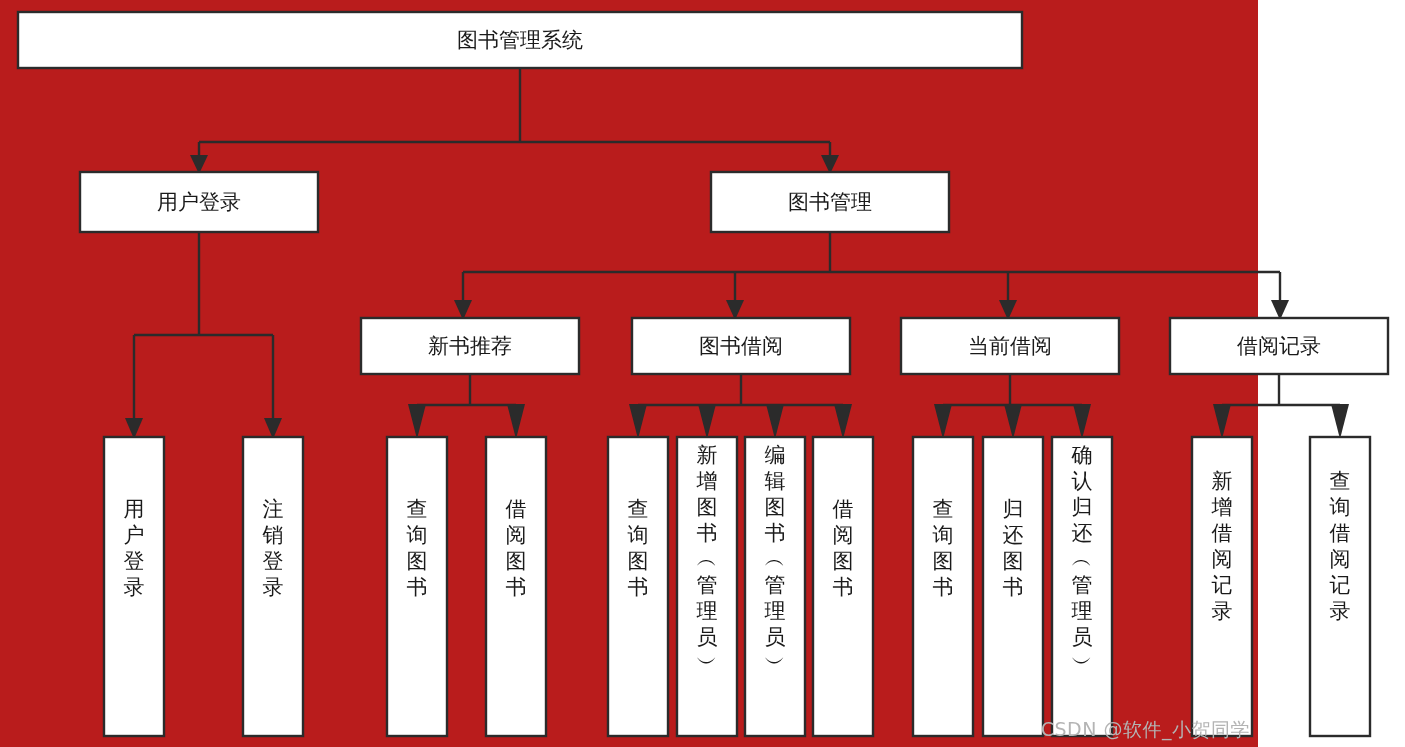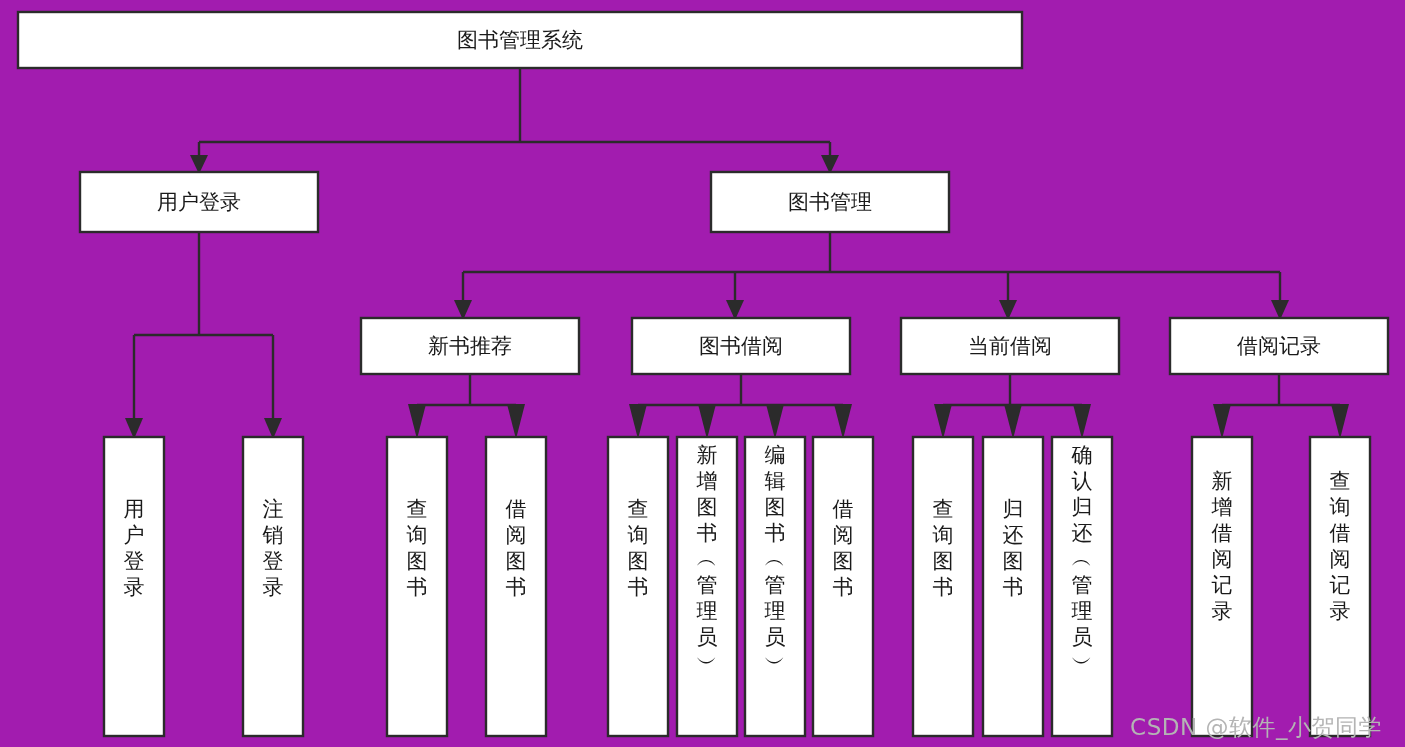--- a/index.html
+++ b/index.html
@@ -9,23 +9,23 @@
     background: #ffffff;
   }
   body {
     width: 1405px;
     height: 747px;
     overflow: hidden;
     font-family: "DejaVu Sans", "Liberation Sans", sans-serif;
   }
   #diagram-root {
     position: relative;
-    width: 1405px;
+    width: 1258px;
     height: 747px;
-    background: #a21caf;
+    background: #b91c1c;
   }
   svg.diagram-svg {
     position: absolute;
     top: 0;
     left: 0;
     width: 1405px;
     height: 747px;
     display: block;
   }
   .node-box {
@@ -51,24 +51,24 @@
     dominant-baseline: middle;
   }
   .node-label-v {
     font-family: "DejaVu Sans", "Liberation Sans", sans-serif;
     font-size: 21px;
     fill: #1a1a1a;
     text-anchor: middle;
   }
   .watermark-text {
     position: absolute;
-    right: 23px;
+    right: 8px;
     bottom: 4px;
     font-family: "DejaVu Sans", "Liberation Sans", sans-serif;
-    font-size: 23px;
+    font-size: 19px;
     color: #b4b4b4;
     white-space: nowrap;
     letter-spacing: 0.5px;
     pointer-events: none;
   }
 </style>
 </head>
 <body>
 
 <div id="diagram-root">

